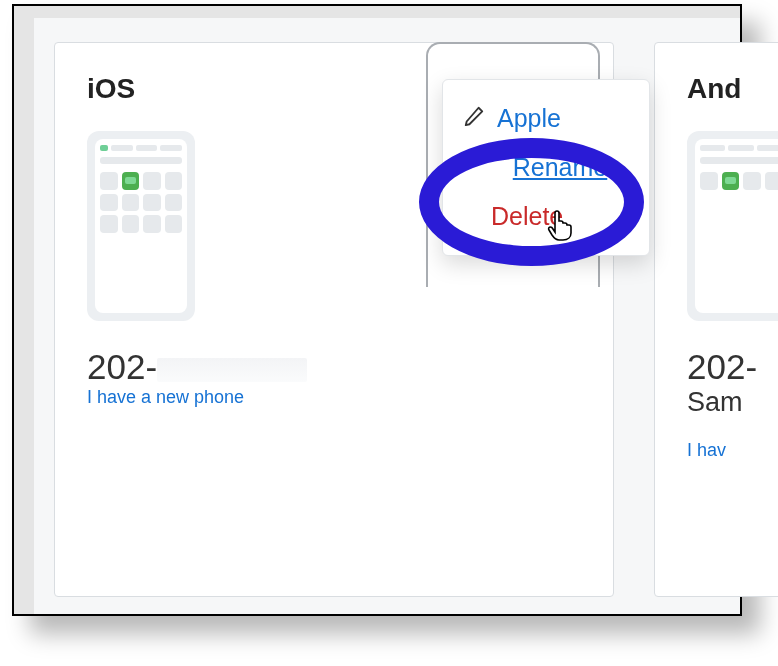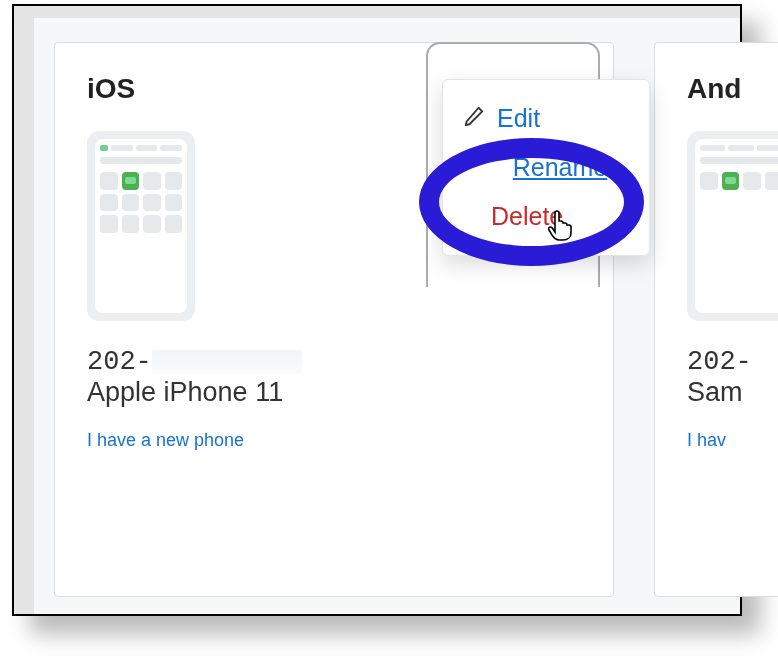--- a/index.html
+++ b/index.html
@@ -112,24 +112,23 @@
       align-items: center;
       justify-content: center;
     }
     .app-icon.green .tiny {
       width: 60%;
       height: 40%;
       background: #7ed994;
       border-radius: 2px;
     }
     .phone-number {
-      font-size: 27px;
+      font-size: 35px;
       color: #333;
       margin-top: 6px;
-      font-family: Liberation Mono, monospace;
     }
     .phone-number .redacted {
       display: inline-block;
       width: 150px;
       height: 24px;
       background: linear-gradient(180deg,#f3f4f6,#fafbfc);
       vertical-align: middle;
       border-radius: 2px;
     }
     .device-model {
@@ -237,21 +236,20 @@
             <div class="app-icon"></div>
             <div class="app-icon"></div>
             <div class="app-icon"></div>
           </div>
         </div>
       </div>
 
       <div class="phone-number">
         <span>202-</span><span class="redacted"></span>
       </div>
-      <div class="device-model">Apple iPhone 11</div>
       <div class="new-phone-link">I have a new phone</div>
     </div>
 
     <div class="device-card android">
       <div class="card-title">And</div>
 
       <div class="phone-illustration">
         <div class="phone-screen">
           <div class="status-row">
             <div class="status-pill"></div>
@@ -279,21 +277,21 @@
 
     <div class="dropdown-trigger-box"></div>
 
     <div class="dropdown-panel">
       <div class="menu-item edit">
         <span class="pencil-icon">
           <svg width="22" height="22" viewBox="0 0 24 24" fill="none" stroke="#333" stroke-width="2" stroke-linecap="round" stroke-linejoin="round">
             <path d="M17 3l4 4L7 21l-4 1 1-4L17 3z"></path>
           </svg>
         </span>
-        <span>Edit</span>
+        <span>Apple</span>
       </div>
       <div class="menu-item rename">
         <span>Rename</span>
       </div>
       <div class="menu-item delete">
         <span>Delete</span>
       </div>
     </div>
 
     <div class="highlight-oval"></div>

